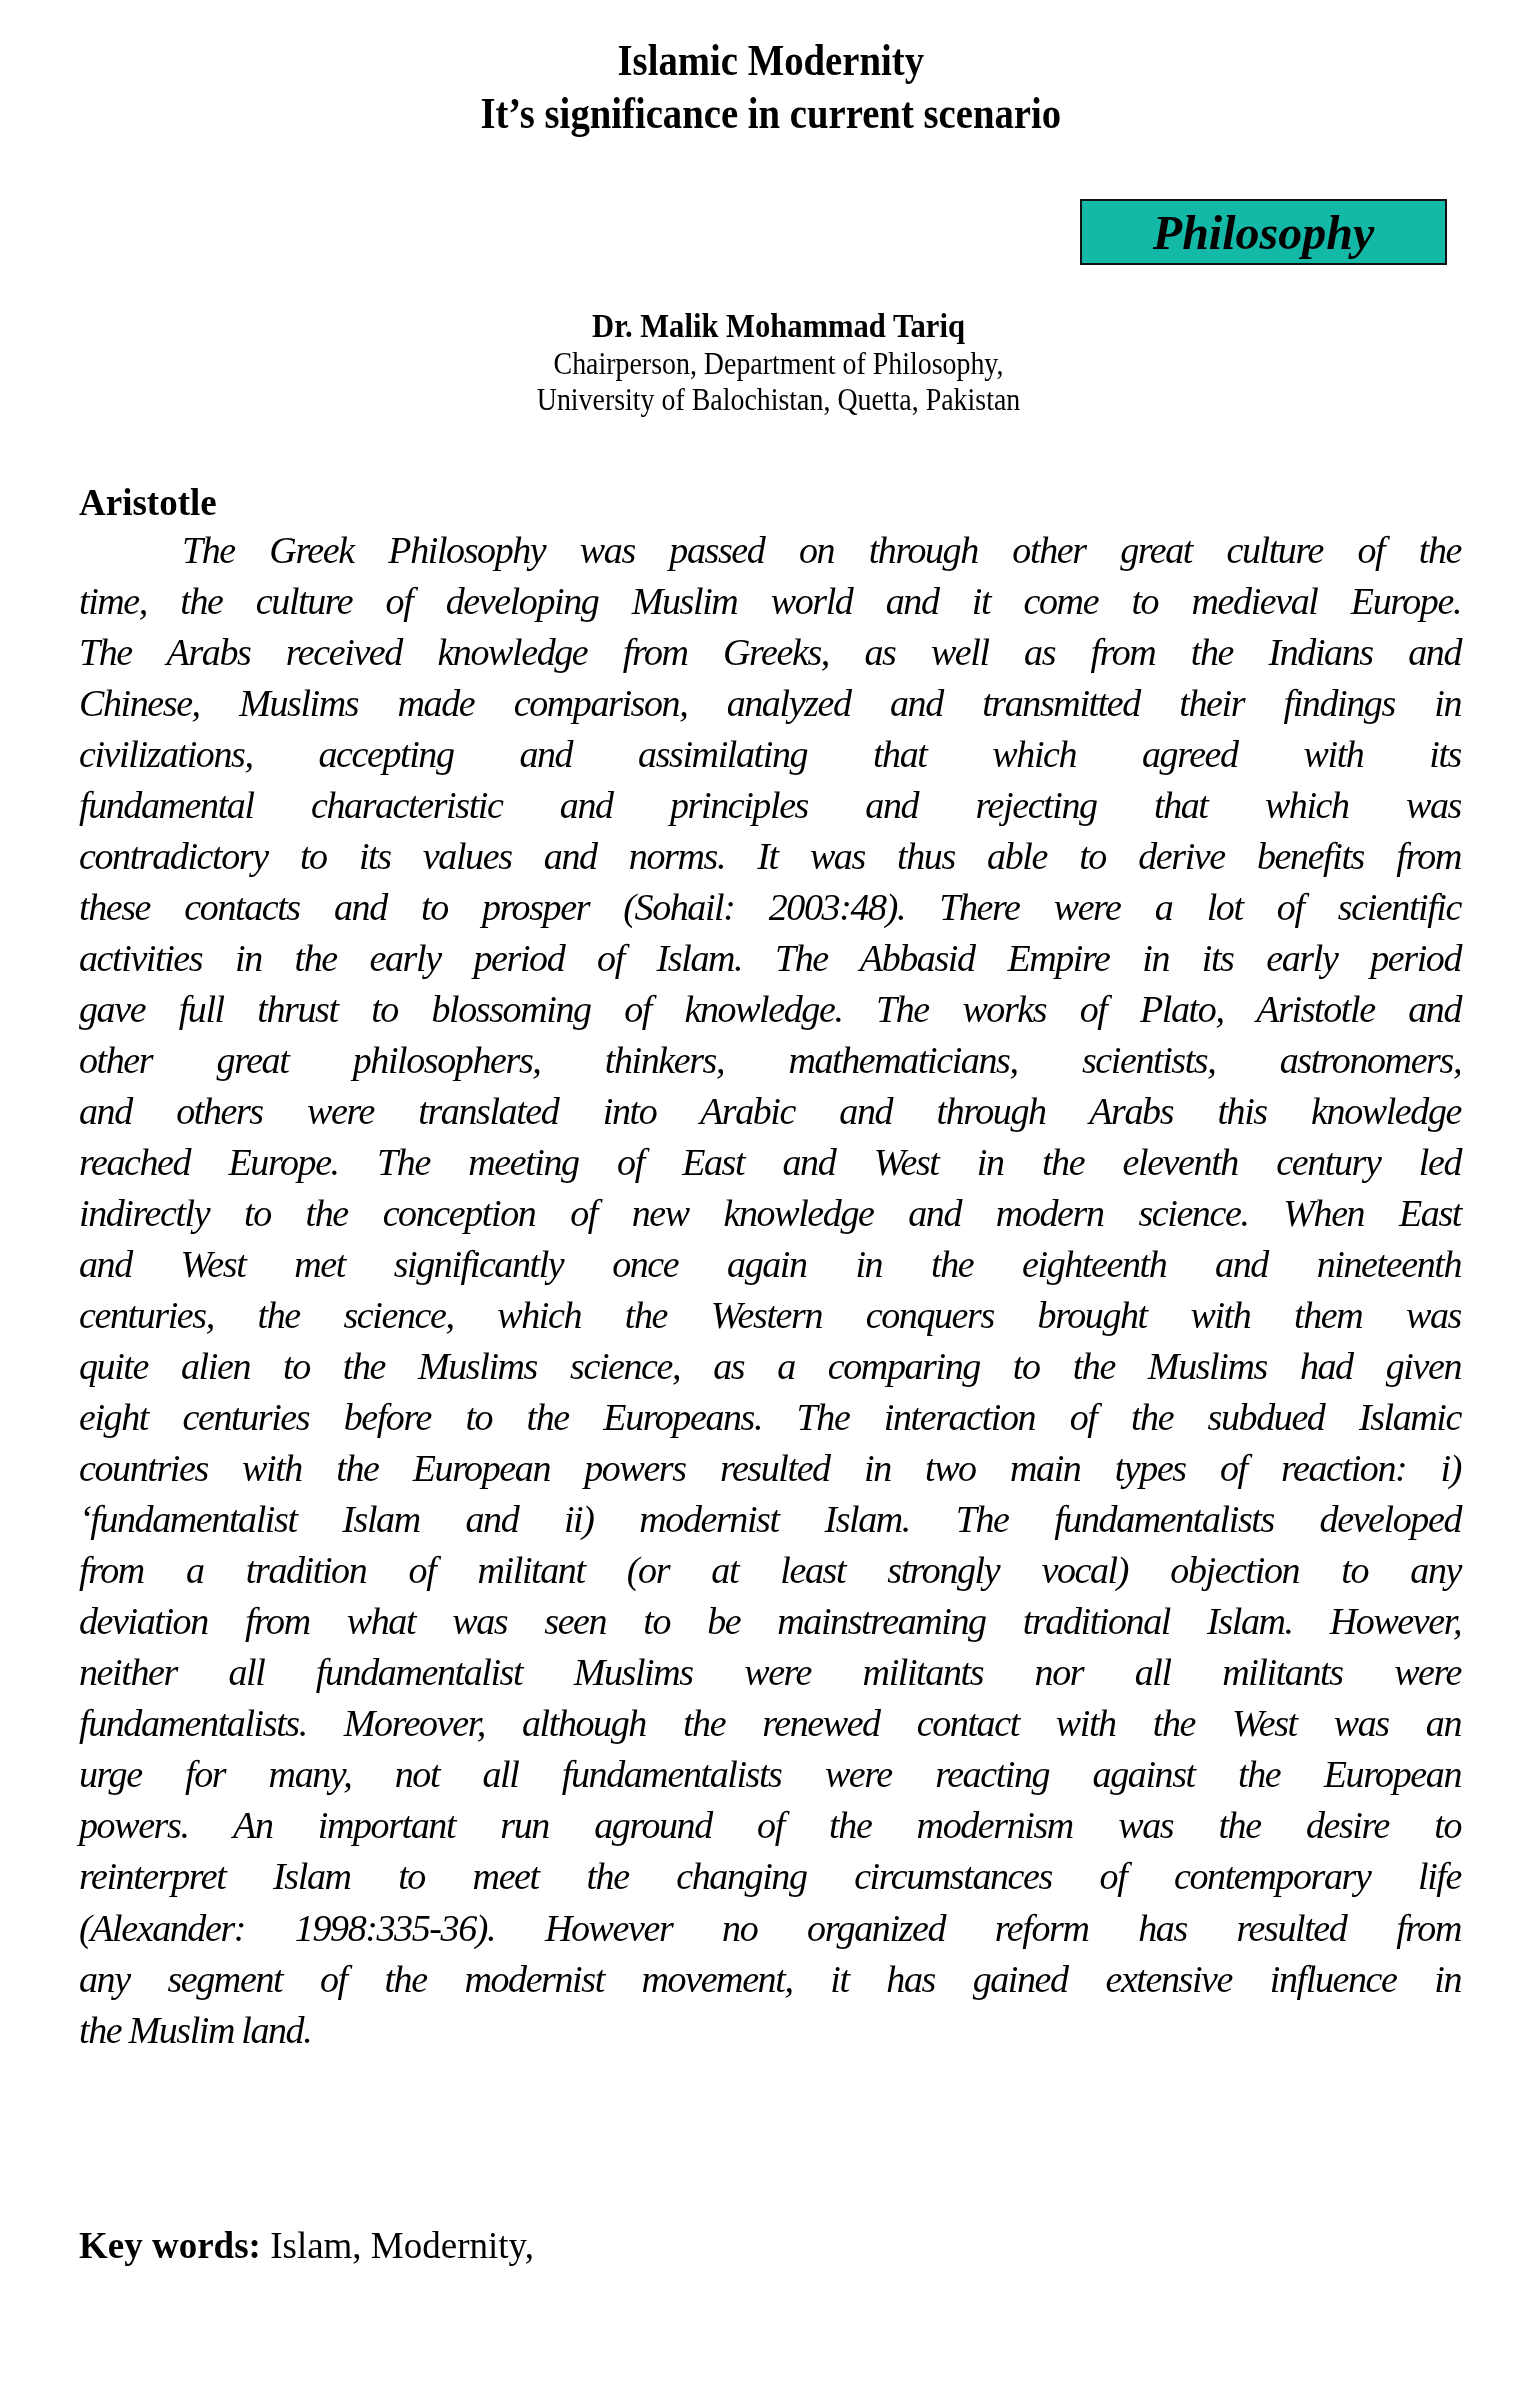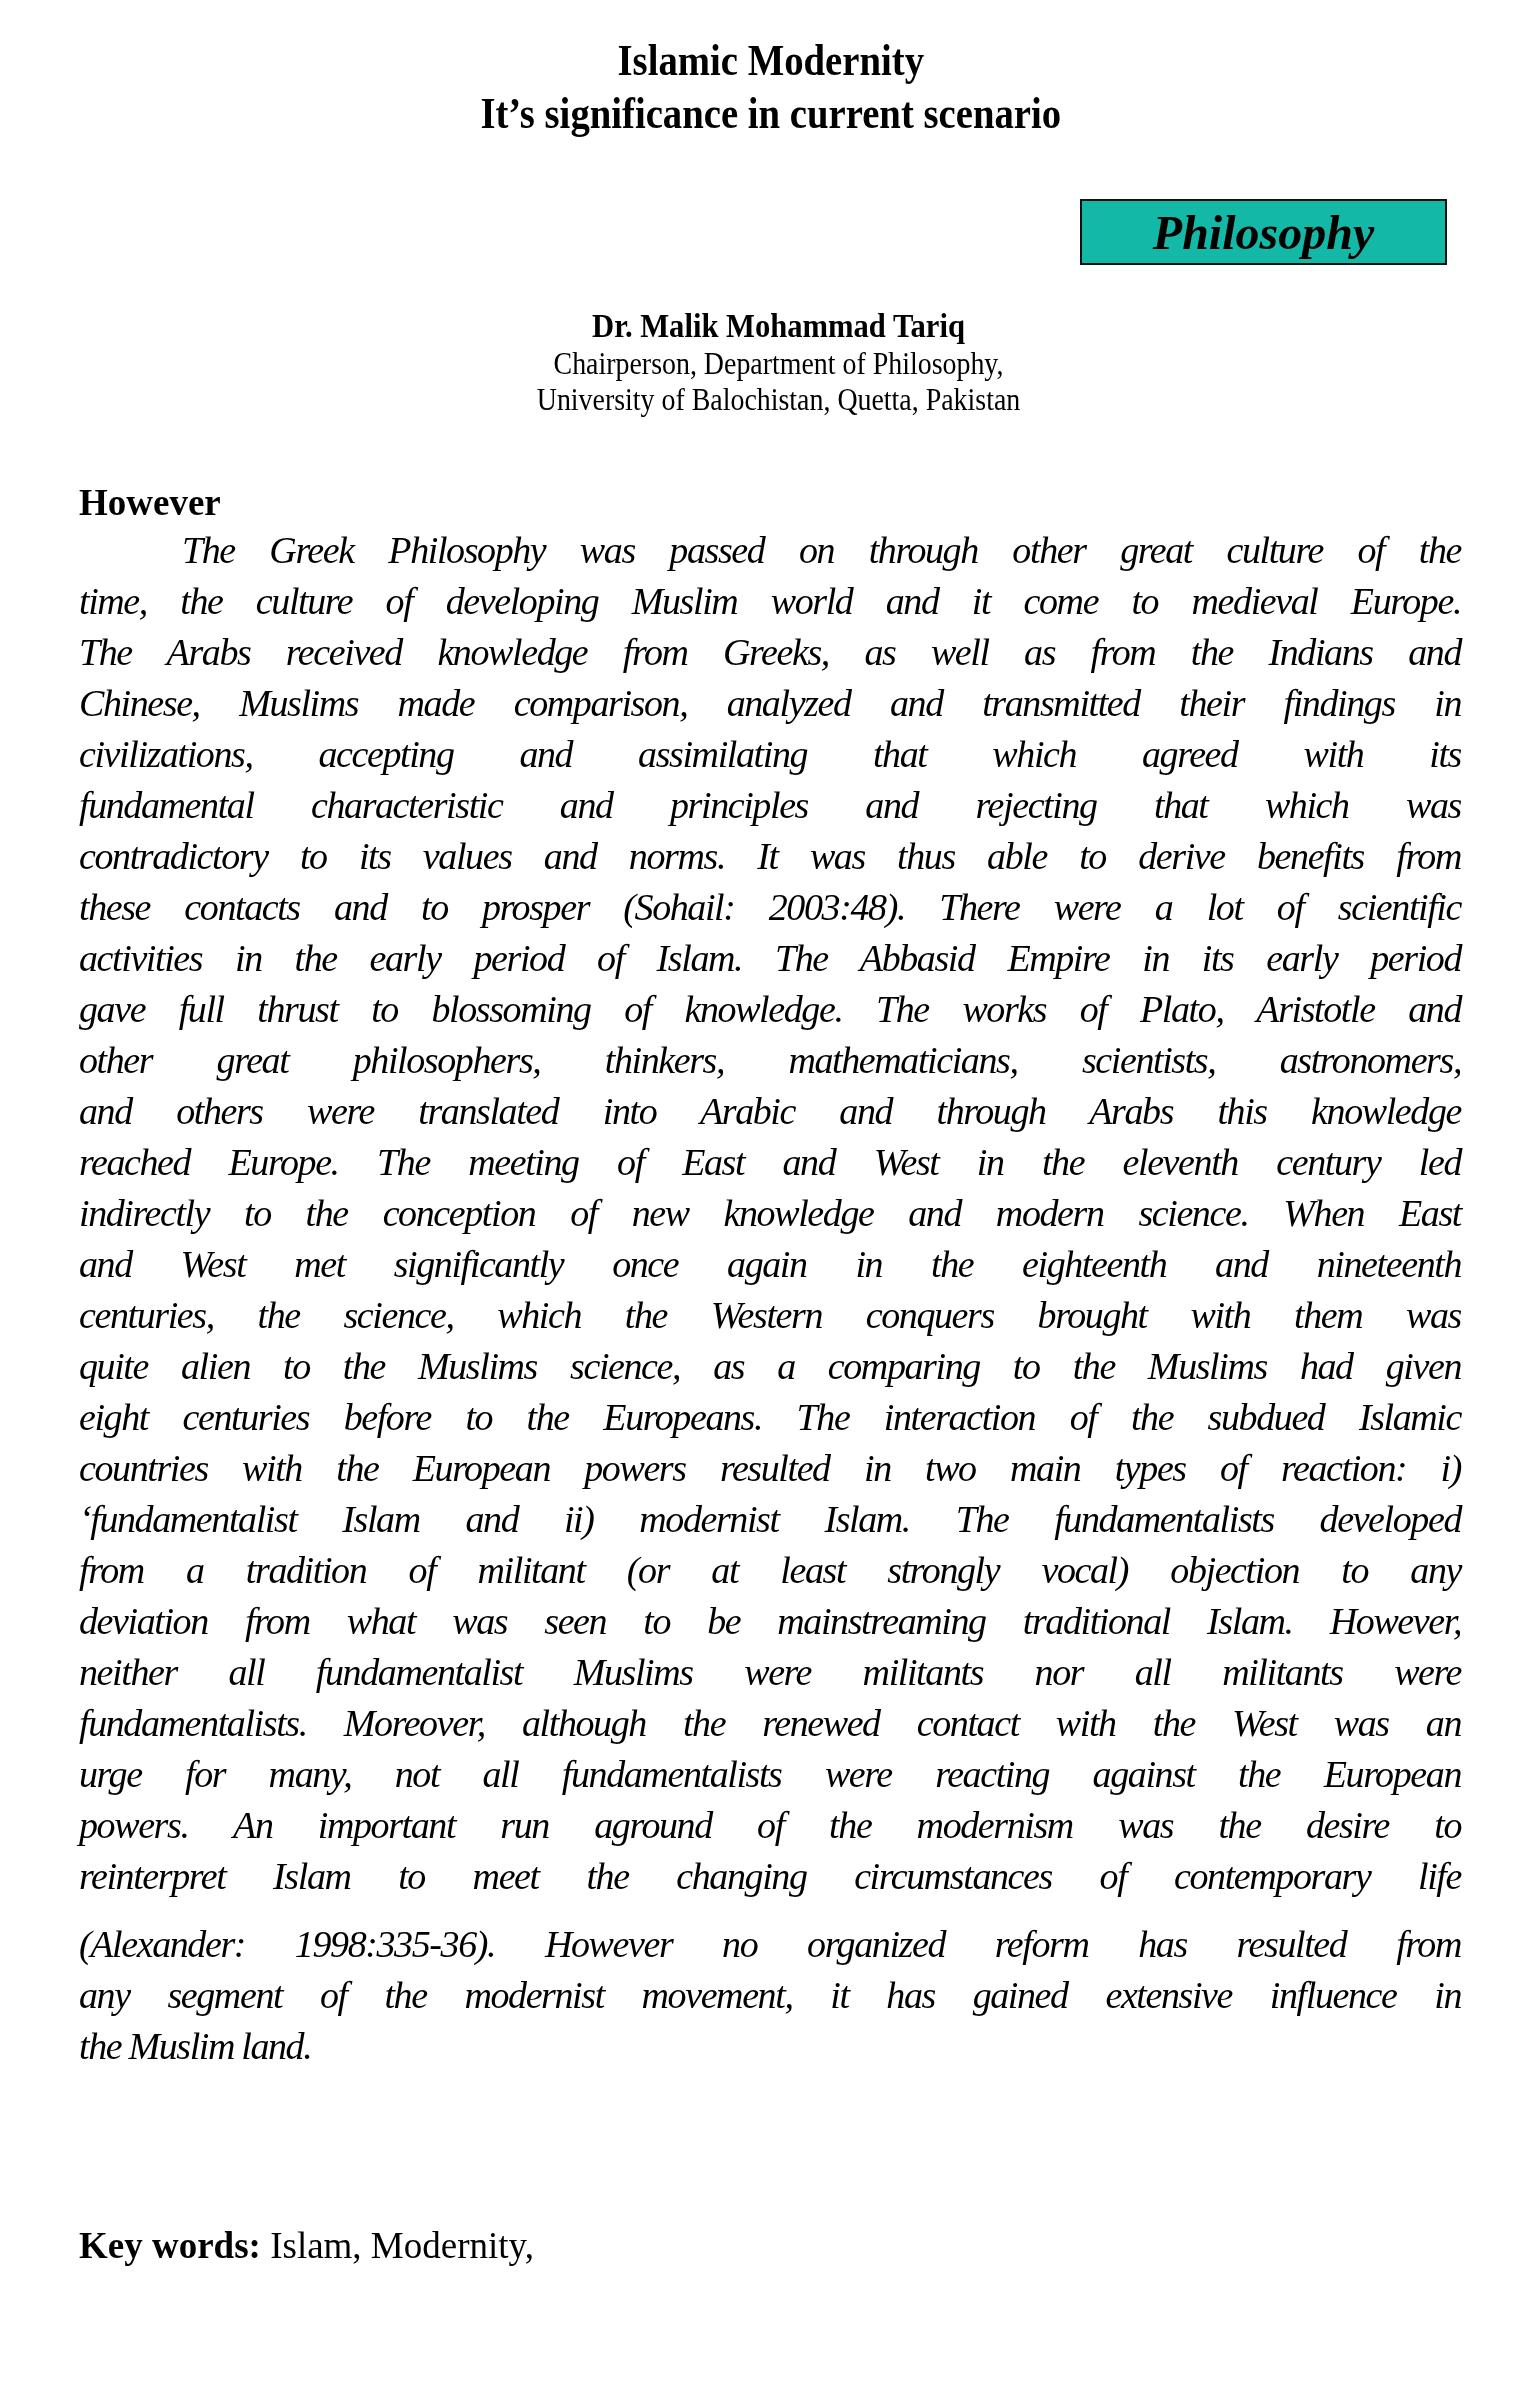--- a/index.html
+++ b/index.html
@@ -85,21 +85,21 @@
       display: block;
       height: 51px;
       white-space: nowrap;
       text-align: justify;
       text-align-last: justify;
       overflow: visible;
       letter-spacing: -1.4px;
       word-spacing: -0.9px;
     }
     .abstract-line.first { padding-left: 103px; }
-    .abstract-line.gap-before { margin-top: 17px; }
+    .abstract-line.gap-before { margin-top: 1px; }
     .abstract-line.last { text-align-last: left; }
     .keywords {
       position: absolute;
       left: 79px;
       top: 2213px;
       font-size: 37px;
       line-height: 44px;
       margin-top: 11px;
     }
     .keywords-label { font-weight: bold; }
@@ -115,21 +115,21 @@
 <div class="category-box">
   <span class="category-label">Philosophy</span>
 </div>
 
 <div class="author-block">
   <div class="author-name">Dr. Malik Mohammad Tariq</div>
   <div class="affil">Chairperson, Department of Philosophy,</div>
   <div class="affil">University of Balochistan, Quetta, Pakistan</div>
 </div>
 
-<div class="abstract-heading">However</div>
+<div class="abstract-heading">Aristotle</div>
 
 <div class="abstract-body" id="abstract-body">
     <span class="abstract-line first" style="width: 1382px; box-sizing: border-box;">The Greek Philosophy was passed on through other great culture of the</span>
     <span class="abstract-line" style="width: 1382px; box-sizing: border-box;">time, the culture of developing Muslim world and it come to medieval Europe.</span>
     <span class="abstract-line" style="width: 1382px; box-sizing: border-box;">The Arabs received knowledge from Greeks, as well as from the Indians and</span>
     <span class="abstract-line" style="width: 1382px; box-sizing: border-box;">Chinese, Muslims made comparison, analyzed and transmitted their findings in</span>
     <span class="abstract-line" style="width: 1382px; box-sizing: border-box;">civilizations, accepting and assimilating that which agreed with its</span>
     <span class="abstract-line" style="width: 1382px; box-sizing: border-box;">fundamental characteristic and principles and rejecting that which was</span>
     <span class="abstract-line" style="width: 1382px; box-sizing: border-box;">contradictory to its values and norms. It was thus able to derive benefits from</span>
     <span class="abstract-line" style="width: 1382px; box-sizing: border-box;">these contacts and to prosper (Sohail: 2003:48). There were a lot of scientific</span>

